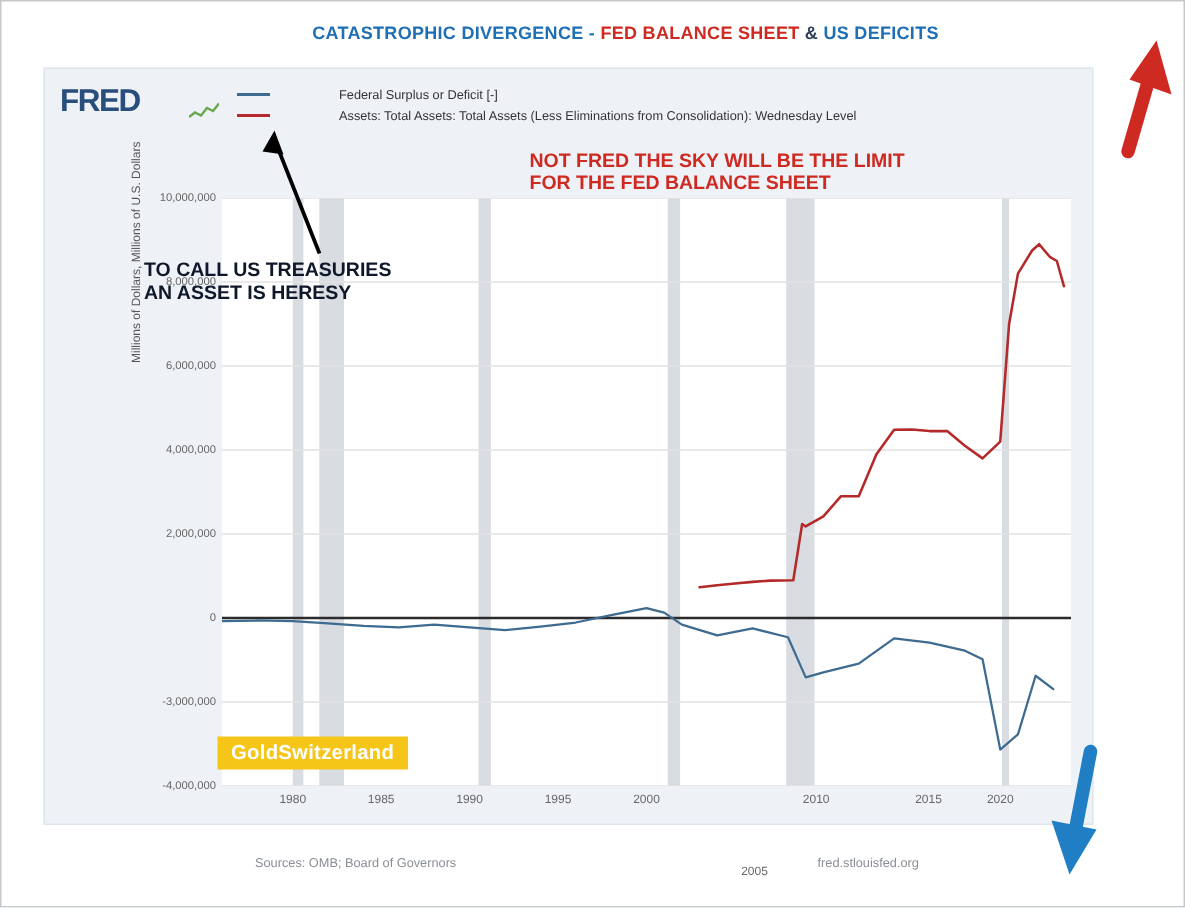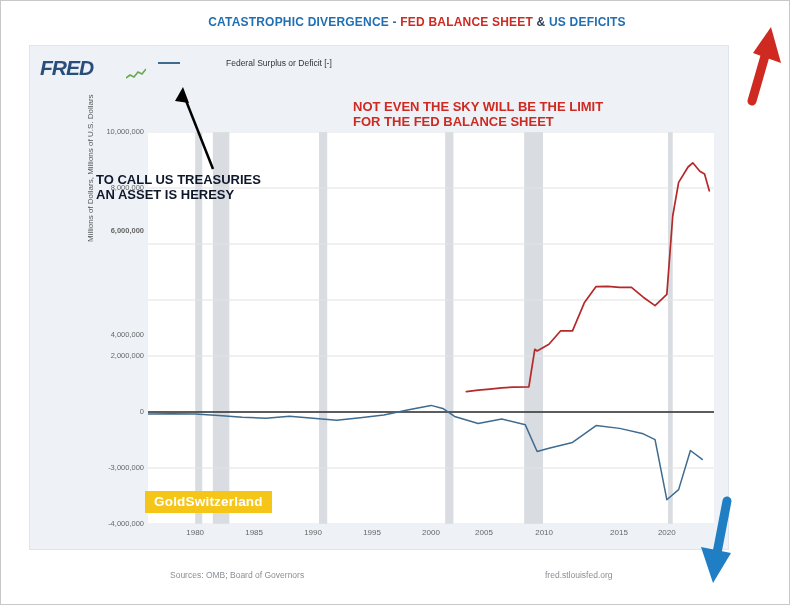--- a/index.html
+++ b/index.html
@@ -21,21 +21,20 @@
 
   
   .fred{
     position:absolute;left:28px;top:44px;width:700px;height:505px;
     background:#eef2f7;border:1px solid #dfe5ec;box-sizing:border-box;
   }
   .fred-logo{
     position:absolute;left:10px;top:10px;
     font-size:21px;font-weight:bold;color:#2a4e7c;letter-spacing:-1px;
     font-family:"Liberation Sans", sans-serif;
-    font-style:italic;
   }
   .fred-spark{
     position:absolute;left:96px;top:22px;width:20px;height:12px;
   }
 
   
   .legend{position:absolute;left:128px;top:12px;}
   .legend-row{display:flex;align-items:center;margin-bottom:4px;gap:40px;}
   .legend-swatch{width:22px;height:0;border-top:2px solid #333;margin-right:6px;}
   .legend-swatch.blue{border-color:#3e6b8f;}
@@ -106,40 +105,44 @@
     <div class="fred-logo"><span>FRED</span></div>
     <svg class="fred-spark" viewBox="0 0 20 12">
       <polyline points="0,10 4,7 8,9 12,4 16,6 20,1" fill="none" stroke="#6aa84f" stroke-width="1.6"></polyline>
     </svg>
 
     <div class="legend">
       <div class="legend-row">
         <span class="legend-swatch blue"></span>
         <span class="legend-label">Federal Surplus or Deficit [-]</span>
       </div>
+      <div class="legend-row">
+        <span class="legend-swatch red"></span>
+        <span class="legend-label">Assets: Total Assets: Total Assets (Less Eliminations from Consolidation): Wednesday Level</span>
+      </div>
     </div>
 
     <div class="ylabel">Millions of Dollars, Millions of U.S. Dollars</div>
     <div class="yticks-wrap" id="yticks">
         <div class="ytick" style="top: -5px;">10,000,000</div>
         <div class="ytick" style="top: 51px;">8,000,000</div>
-        <div class="ytick" style="top: 94px; font-weight: bold;">6,000,000</div>
-        <div class="ytick" style="top: 163px; margin-top: 35px;">4,000,000</div>
+        <div class="ytick" style="top: 107px;">6,000,000</div>
+        <div class="ytick" style="top: 163px;">4,000,000</div>
         <div class="ytick" style="top: 219px;">2,000,000</div>
         <div class="ytick" style="top: 275px;">0</div>
         <div class="ytick" style="top: 331px;">-3,000,000</div>
         <div class="ytick" style="top: 387px;">-4,000,000</div>
       </div>
     <div class="xticks-wrap" id="xticks">
         <div class="xtick" style="left: 27.1667px;">1980</div>
         <div class="xtick" style="left: 86.125px;">1985</div>
         <div class="xtick" style="left: 145.083px;">1990</div>
         <div class="xtick" style="left: 204.042px;">1995</div>
         <div class="xtick" style="left: 263px;">2000</div>
-        <div class="xtick" style="left: 316px;">2005</div>
+        <div class="xtick" style="left: 335px; margin-top: 48px;">2005</div>
         <div class="xtick" style="left: 365px; text-align: right;">2010</div>
         <div class="xtick" style="left: 451px;">2015</div>
         <div class="xtick" style="left: 498.833px;">2020</div>
       </div>
 
     <div class="plot">
       <svg id="plot-svg" width="566" height="392" viewBox="0 0 566 392">
           <rect x="47.166666666666664" y="0" width="7.07499999999893" height="392" fill="#d9dde2"></rect>
           <rect x="64.85416666666666" y="0" width="16.50833333333442" height="392" fill="#d9dde2"></rect>
           <rect x="170.97916666666666" y="0" width="8.254166666667203" height="392" fill="#d9dde2"></rect>
@@ -165,21 +168,21 @@
 
     <div class="gold-badge">GoldSwitzerland</div>
   </div>
 
   <div class="ann ann-treasuries">
     <div>TO CALL US TREASURIES</div>
     <div>AN ASSET IS HERESY</div>
   </div>
 
   <div class="ann ann-sky">
-    <div>NOT EVEN THE SKY WILL BE THE LIMIT</div>
+    <div>NOT FRED THE SKY WILL BE THE LIMIT</div>
     <div>FOR THE FED BALANCE SHEET</div>
   </div>
 
 
   <svg class="arrow-svg" viewBox="0 0 790 605">
 
     <g>
       <line x1="212" y1="168" x2="182" y2="92" stroke="#000" stroke-width="2.5"></line>
       <polygon points="182,86 188,102 174,100" fill="#000"></polygon>
     </g>

